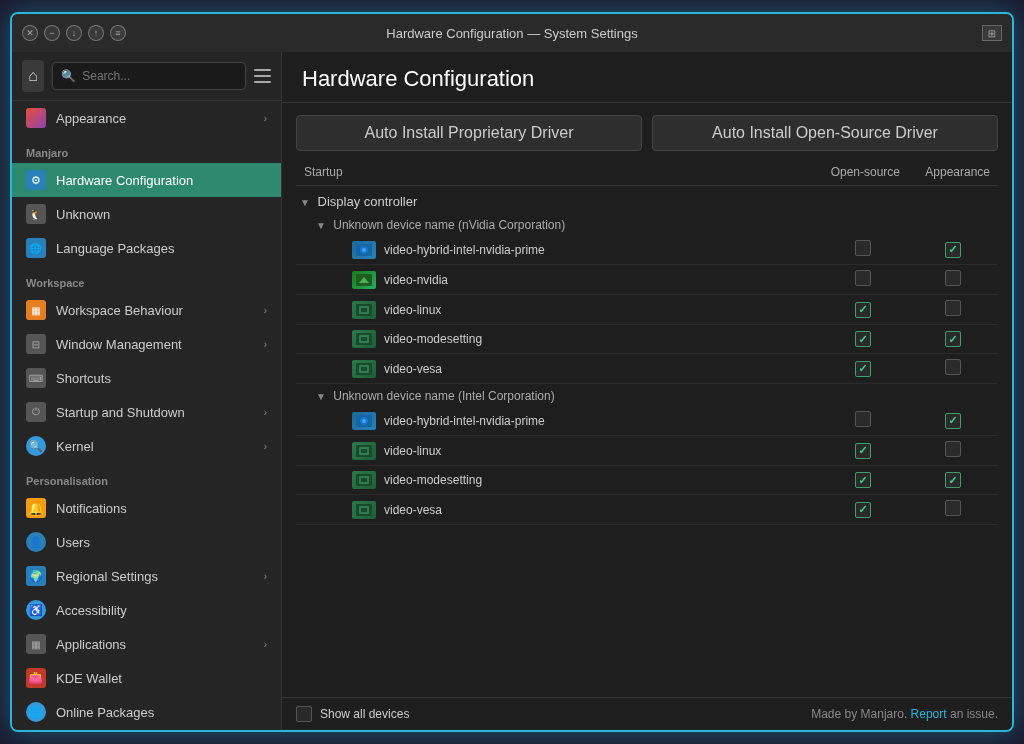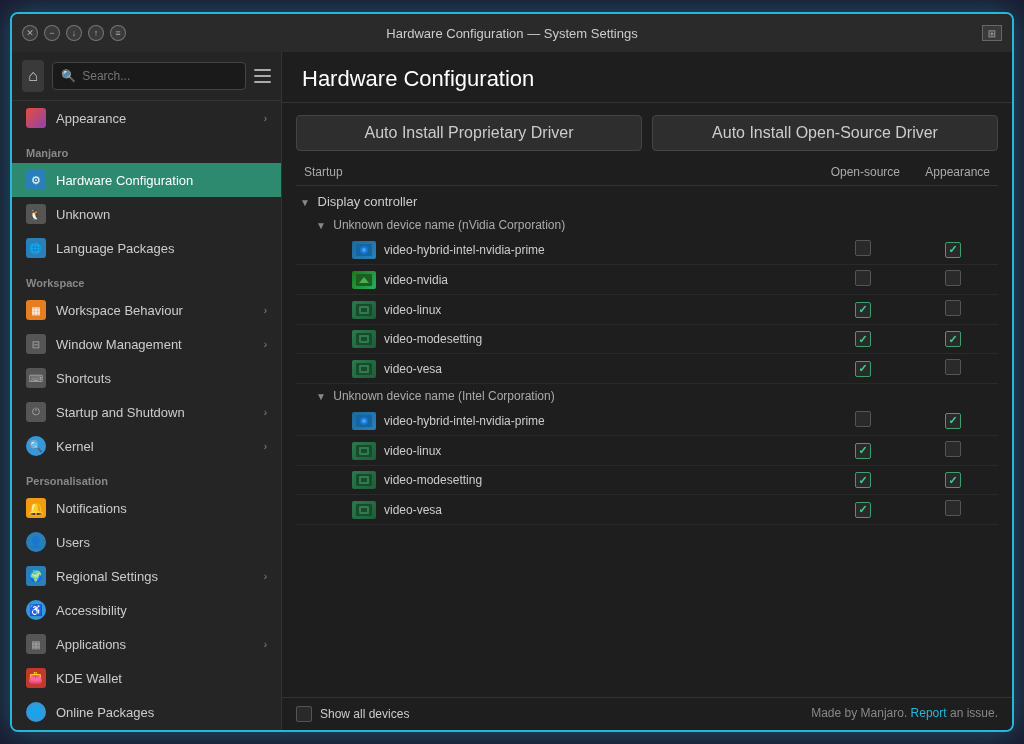--- a/index.html
+++ b/index.html
@@ -331,20 +331,21 @@
       font-weight: bold;
     }
     .expand-icon {
       color: #888;
       font-size: 10px;
       margin-right: 4px;
     }
     .main-footer {
       padding: 8px 14px;
       display: flex;
+      align-items: center;
       justify-content: space-between;
       border-top: 1px solid #333;
       flex-shrink: 0;
     }
     .show-all-devices {
       display: flex;
       align-items: center;
       gap: 8px;
       font-size: 12px;
       color: #ccc;

